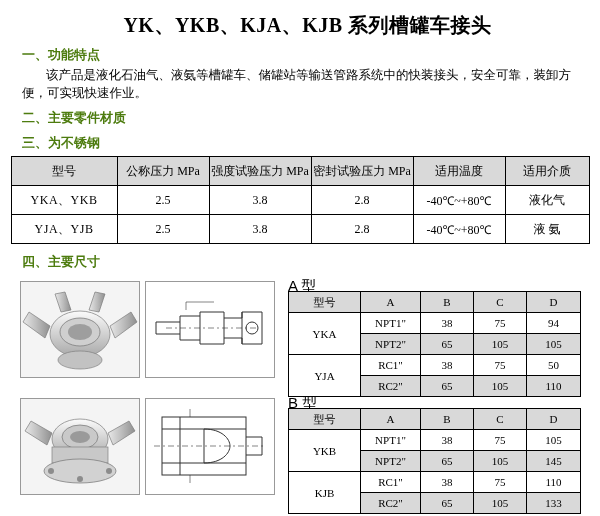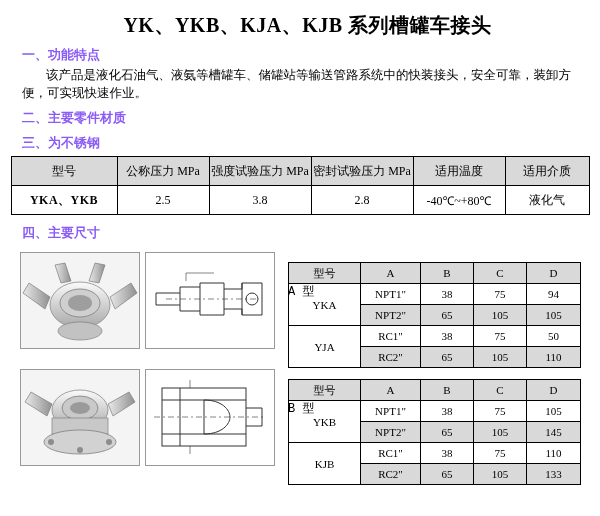--- a/index.html
+++ b/index.html
@@ -23,21 +23,21 @@
   .title {
     text-align: center;
     font-size: 20px;
     font-weight: bold;
     font-family: "Liberation Serif", serif;
     margin-top: 12px;
     letter-spacing: 0.5px;
     padding-left: 15px;
   }
   .section-head {
-    color: #8b5cf6;
+    color: #4d7c0f;
     font-weight: bold;
     font-size: 13px;
     margin: 7px 0 2px 22px;
   }
   .body-text {
     font-size: 12.5px;
     line-height: 1.45;
     margin: 0 18px 0 22px;
     text-indent: 0;
   }
@@ -72,21 +72,20 @@
   table.spec thead th {
     background: #d9d9d9;
     font-weight: normal;
     font-size: 12px;
   }
   table.spec tbody td {
     background: #ffffff;
   }
   table.spec tbody td.first {
     letter-spacing: 0.5px;
-    font-weight: bold;
   }
 
   
   .lower {
     position: relative;
     margin-top: 6px;
   }
   .img-box {
     border: 1px solid #999999;
     background: #f3f3f3;
@@ -100,23 +99,22 @@
     background: linear-gradient(135deg,#f7f7f7 0%,#e6e6e6 50%,#f2f2f2 100%);
   }
   .draw-box {
     left: 145px;
     width: 128px;
     height: 95px;
     background: #ffffff;
   }
   .type-label {
     position: absolute;
-    font-size: 12px;
-    font-family: Liberation Mono, monospace;
-    margin-top: 35px;
+    font-size: 15px;
+    font-family: Liberation Sans, sans-serif;
   }
 
   table.dim {
     border-collapse: collapse;
     table-layout: fixed;
     position: absolute;
     left: 288px;
     width: 292px;
   }
   table.dim th, table.dim td {
@@ -174,20 +172,28 @@
     </thead>
     <tbody>
       <tr>
         <td class="first">YKA、YKB</td>
         <td>2.5</td>
         <td>3.8</td>
         <td>2.8</td>
         <td>-40℃~+80℃</td>
         <td>液化气</td>
       </tr>
+      <tr>
+        <td class="first">YJA、YJB</td>
+        <td>2.5</td>
+        <td>3.8</td>
+        <td>2.8</td>
+        <td>-40℃~+80℃</td>
+        <td>液 氨</td>
+      </tr>
     </tbody>
   </table>
 
   <div class="section-head" style="margin-top:9px;">四、主要尺寸</div>
 
   <div class="lower" style="height:250px;">
 
     <div class="img-box photo-box" style="top:4px;">
       <svg width="118" height="95" viewBox="0 0 118 95">
         <defs>

